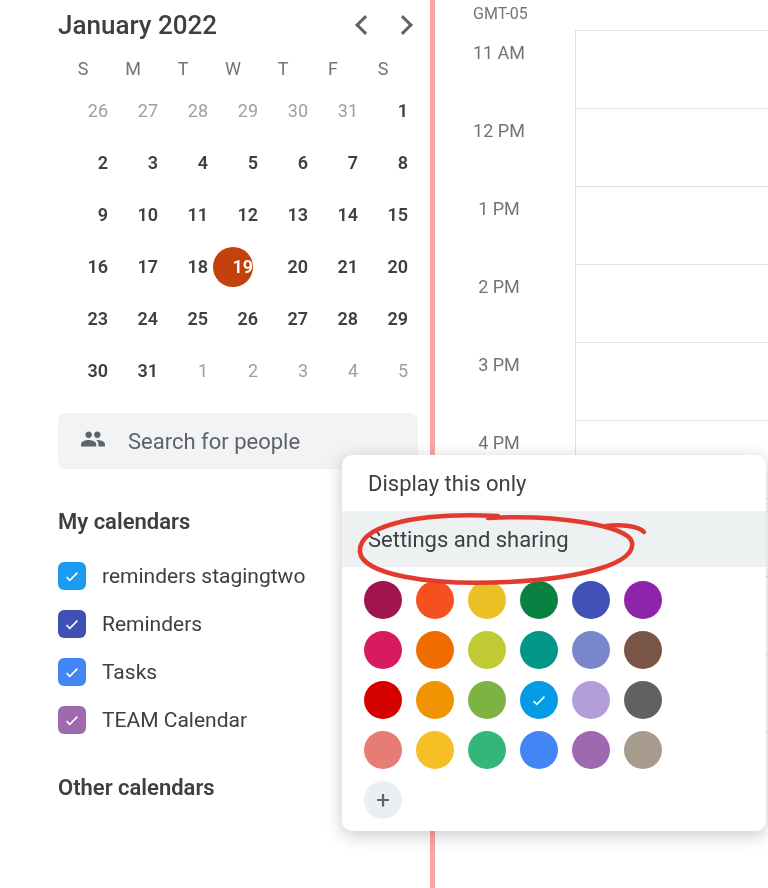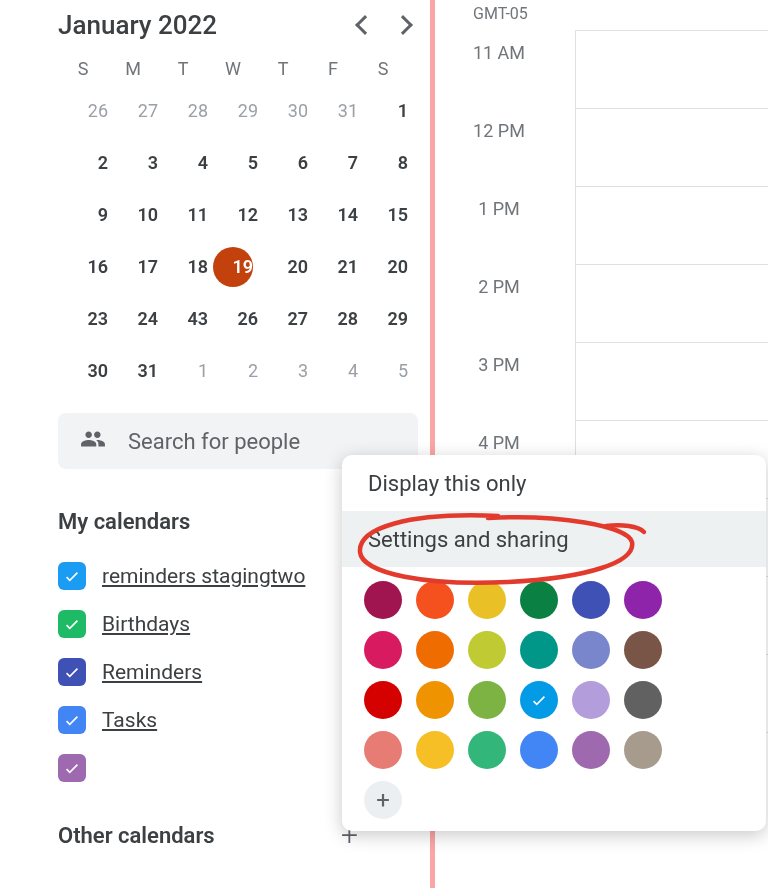--- a/index.html
+++ b/index.html
@@ -111,21 +111,21 @@
     font-weight: 600;
     color: #3c4043;
     display: flex;
     align-items: center;
     justify-content: space-between;
     width: 300px;
   }
   .section-head.other { margin-top: 28px; }
 
   
-  .cal-list { margin-top: 18px; text-decoration: underline; }
+  .cal-list { margin-top: 18px; }
   .cal-item {
     display: flex;
     align-items: center;
     gap: 16px;
     height: 48px;
     font-size: 21px;
     color: #3c4043;
   }
   .chk {
     width: 28px;
@@ -278,21 +278,21 @@
         <div class="day">15</div>
         <div class="day">16</div>
         <div class="day">17</div>
         <div class="day">18</div>
         <div class="day today">19</div>
         <div class="day">20</div>
         <div class="day">21</div>
         <div class="day">20</div>
         <div class="day">23</div>
         <div class="day">24</div>
-        <div class="day">43</div>
+        <div class="day">25</div>
         <div class="day">26</div>
         <div class="day">27</div>
         <div class="day">28</div>
         <div class="day">29</div>
         <div class="day">30</div>
         <div class="day">31</div>
         <div class="day outside">1</div>
         <div class="day outside">2</div>
         <div class="day outside">3</div>
         <div class="day outside">4</div>
@@ -315,28 +315,20 @@
     <div class="cal-list" id="cal-list">
         <div class="cal-item">
           <span class="chk" style="background: rgb(26, 156, 242);">
             <svg viewBox="0 0 24 24">
               <path fill="#fff" d="M9 16.2l-3.5-3.5L4 14.2 9 19.2 20 8.2l-1.5-1.5z"></path>
             </svg>
           </span>
           <span>reminders stagingtwo</span>
         </div>
         <div class="cal-item">
-          <span class="chk" style="background: rgb(31, 186, 102);">
-            <svg viewBox="0 0 24 24">
-              <path fill="#fff" d="M9 16.2l-3.5-3.5L4 14.2 9 19.2 20 8.2l-1.5-1.5z"></path>
-            </svg>
-          </span>
-          <span>Birthdays</span>
-        </div>
-        <div class="cal-item">
           <span class="chk" style="background: rgb(63, 81, 181);">
             <svg viewBox="0 0 24 24">
               <path fill="#fff" d="M9 16.2l-3.5-3.5L4 14.2 9 19.2 20 8.2l-1.5-1.5z"></path>
             </svg>
           </span>
           <span>Reminders</span>
         </div>
         <div class="cal-item">
           <span class="chk" style="background: rgb(66, 133, 244);">
             <svg viewBox="0 0 24 24">
@@ -344,20 +336,21 @@
             </svg>
           </span>
           <span>Tasks</span>
         </div>
         <div class="cal-item">
           <span class="chk" style="background: rgb(158, 105, 175);">
             <svg viewBox="0 0 24 24">
               <path fill="#fff" d="M9 16.2l-3.5-3.5L4 14.2 9 19.2 20 8.2l-1.5-1.5z"></path>
             </svg>
           </span>
+          <span>TEAM Calendar</span>
         </div>
       </div>
 
     <div class="section-head other">
       <span>Other calendars</span>
       <span class="plus-icon">+</span>
     </div>
 
   </div>
 

